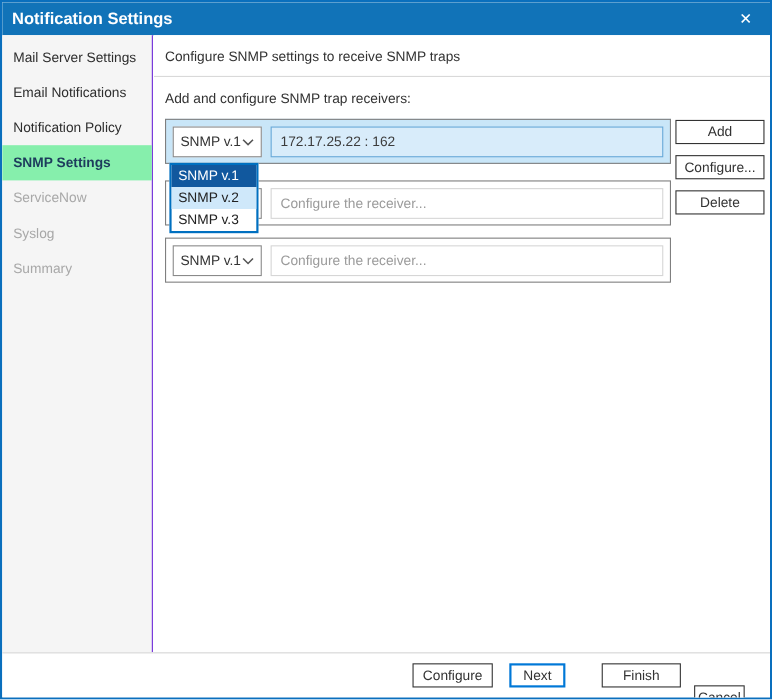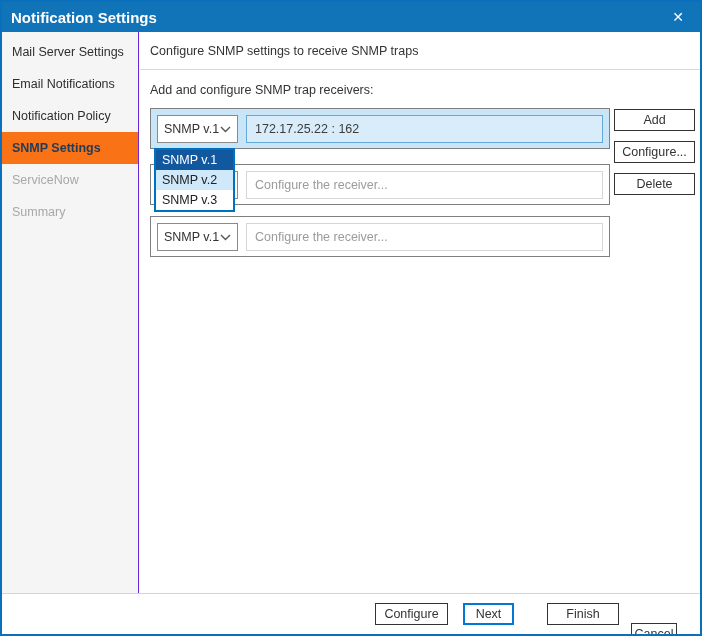--- a/index.html
+++ b/index.html
@@ -36,21 +36,21 @@
     position: absolute; top: 30px; left: 0; width: 137px; bottom: 41px;
     background: #f5f5f5;
     border-right: 1px solid #6d28d9;
     padding-top: 4px;
   }
   .side-item {
     height: 32px; line-height: 32px; padding-left: 10px;
     color: #2e2e2e; white-space: nowrap; cursor: default;
   }
   .side-item.selected {
-    font-weight: bold; color: #1d3c5c; background: #f97316;
+    font-weight: bold; color: #1d3c5c; background: #86efac;
   }
   .side-item.disabled { color: #a8a8a8; }
   
   .content {
     position: absolute; top: 30px; left: 138px; right: 0; bottom: 41px;
     background: #ffffff;
   }
   .content-header {
     position: absolute; top: 0; left: 0; right: 0; height: 38px;
     line-height: 38px; padding-left: 10px;
@@ -135,20 +135,21 @@
       <span>✕</span>
     </span>
   </div>
 
   <div class="sidebar">
     <div class="side-item">Mail Server Settings</div>
     <div class="side-item">Email Notifications</div>
     <div class="side-item">Notification Policy</div>
     <div class="side-item selected">SNMP Settings</div>
     <div class="side-item disabled">ServiceNow</div>
+    <div class="side-item disabled">Syslog</div>
     <div class="side-item disabled">Summary</div>
   </div>
 
   <div class="content">
     <div class="content-header">Configure SNMP settings to receive SNMP traps</div>
     <div class="receivers-label">Add and configure SNMP trap receivers:</div>
 
     <div class="receiver-row selected row-1">
       <div class="combo">
         <span class="combo-label">SNMP v.1</span>

